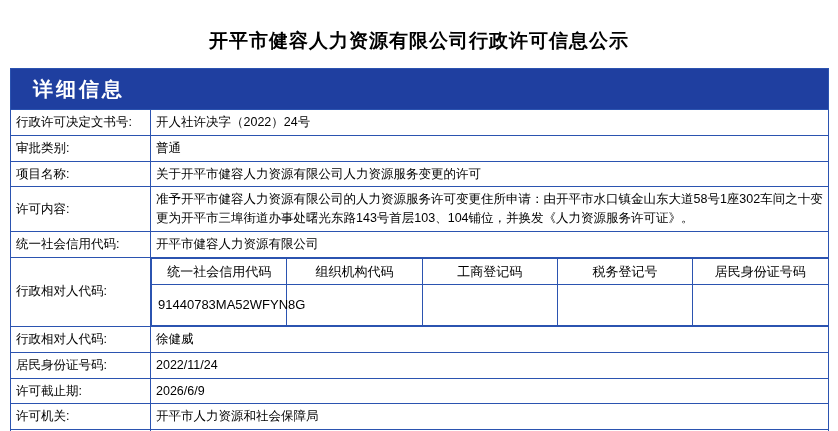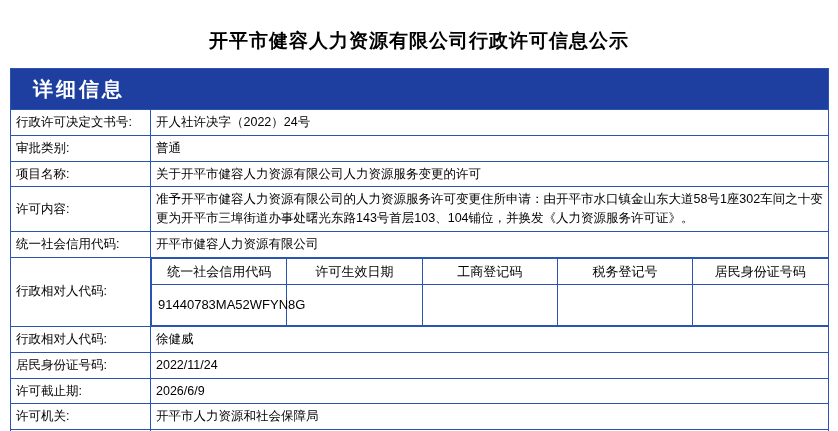--- a/index.html
+++ b/index.html
@@ -144,21 +144,21 @@
               <colgroup>
                 <col style="width:20%">
                   <col style="width:20%">
                   <col style="width:20%">
                   <col style="width:20%">
                   <col style="width:20%">
               </colgroup>
               <tbody>
                 <tr>
                   <td class="sub-hdr">统一社会信用代码</td>
-                  <td class="sub-hdr">许可生效日期</td>
+                  <td class="sub-hdr">组织机构代码</td>
                   <td class="sub-hdr">工商登记码</td>
                   <td class="sub-hdr">税务登记号</td>
                   <td class="sub-hdr">居民身份证号码</td>
                 </tr>
                 <tr>
                   <td class="sub-val tall">91440783MA52WFYN8G</td>
                   <td class="sub-val tall"></td>
                   <td class="sub-val tall"></td>
                   <td class="sub-val tall"></td>
                   <td class="sub-val tall"></td>

